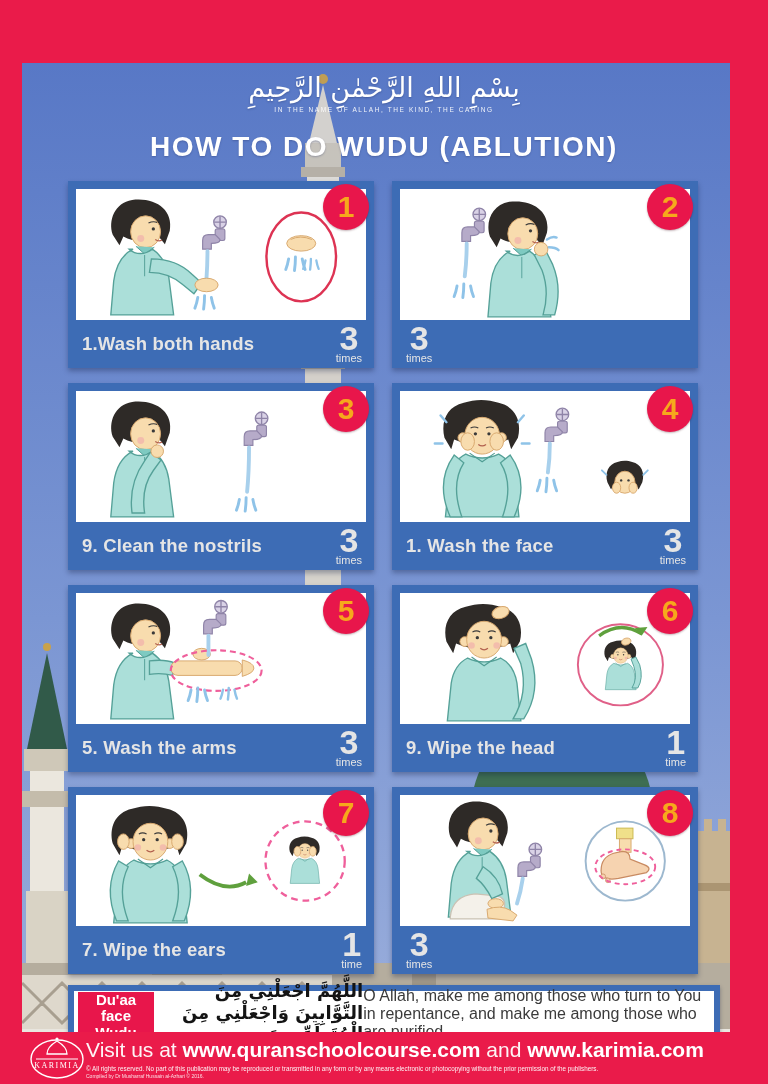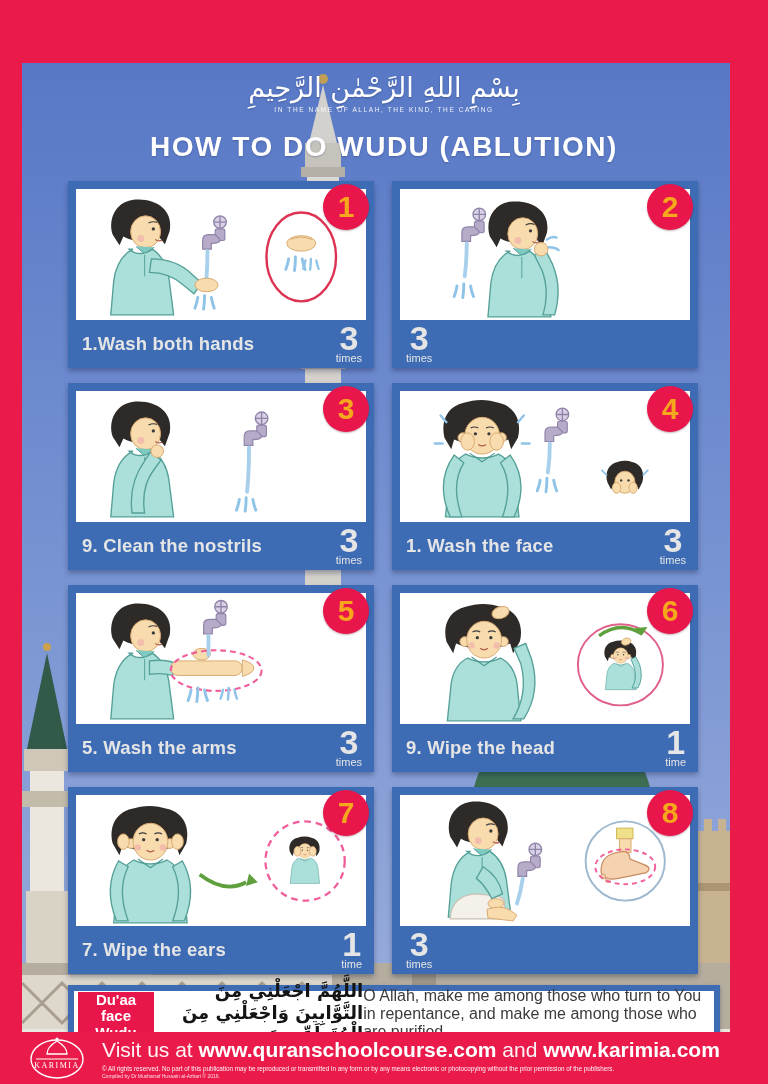--- a/index.html
+++ b/index.html
@@ -26,21 +26,21 @@
   
   .dua{position:absolute;left:46px;top:922px;width:652px;height:66px;background:#3d6cb5;box-sizing:border-box;padding:6px;box-shadow:0 2px 4px rgba(15,25,60,.35);}
   .dua-inner{background:#fff;width:100%;height:100%;display:flex;align-items:flex-end;box-sizing:border-box;}
   .dua-badge{background:#e8164b;color:#fff;width:76px;margin:4px;display:flex;flex-direction:column;align-items:center;justify-content:center;font-weight:bold;font-size:15px;line-height:1.1;flex:none;}
   .dua-text{flex:1;display:flex;flex-direction:row;align-items:center;justify-content:center;padding:0 10px;}
   .dua-arabic{font-family:"DejaVu Sans",sans-serif;font-size:18px;font-weight:bold;color:#141414;direction:rtl;line-height:1.2;}
   .dua-english{font-size:16px;color:#3b3b3b;margin-top:2px;}
   
   .footer{position:absolute;left:0;bottom:0;width:768px;height:52px;background:#ea1b4a;color:#fff;display:flex;align-items:center;}
   .logo{flex:none;margin-left:28px;width:58px;height:46px;}
-  .footer-text{margin-left:16px;}
+  .footer-text{}
   .visit-line{font-size:21px;white-space:nowrap;}
   .visit-line .light{font-weight:400;opacity:.95;}
   .visit-line .bold{font-weight:bold;}
   .rights{font-size:6.3px;margin-top:3px;opacity:.95;}
   .compiled{font-size:5px;margin-top:1px;opacity:.85;}
   .defs-holder{position:absolute;width:0;height:0;overflow:hidden;}
 </style>
 </head>
 <body>
 

